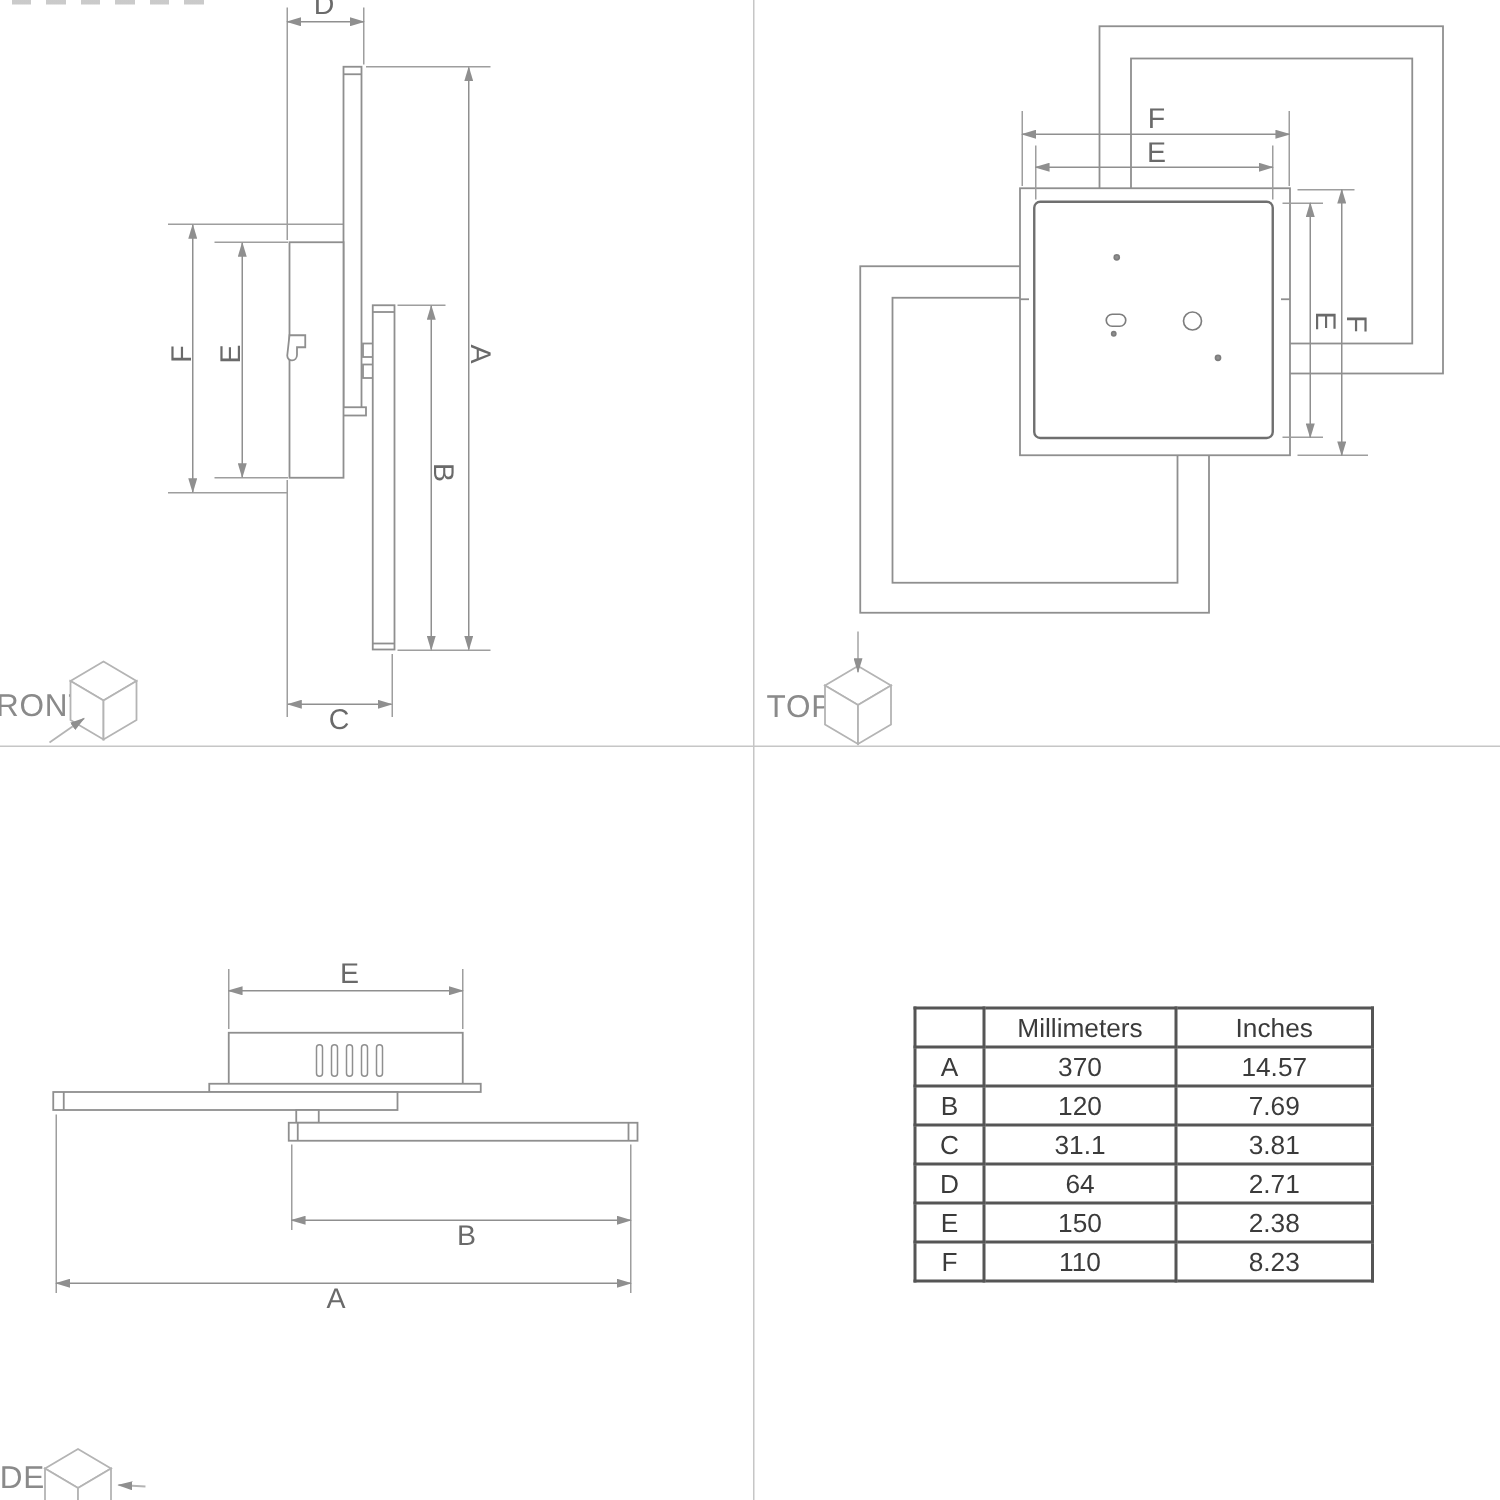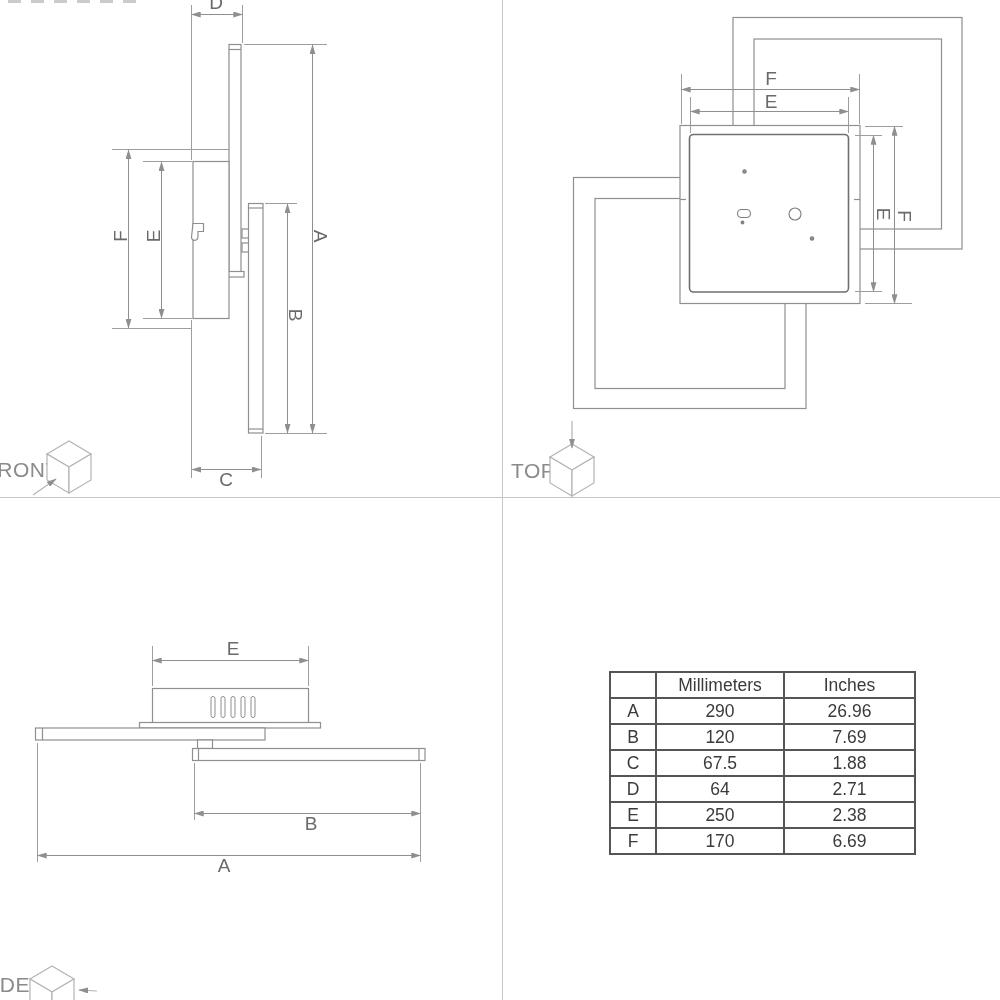--- a/index.html
+++ b/index.html
@@ -211,44 +211,44 @@
         <col class="c3">
       </colgroup>
     <tbody>
         <tr>
       <th></th>
       <th>Millimeters</th>
       <th>Inches</th>
     </tr>
     <tr>
       <td>A</td>
-      <td>290</td>
-      <td>26.96</td>
+      <td>370</td>
+      <td>14.57</td>
     </tr>
     <tr>
       <td>B</td>
       <td>120</td>
       <td>7.69</td>
     </tr>
     <tr>
       <td>C</td>
-      <td>67.5</td>
-      <td>1.88</td>
+      <td>31.1</td>
+      <td>3.81</td>
     </tr>
     <tr>
       <td>D</td>
       <td>64</td>
       <td>2.71</td>
     </tr>
     <tr>
       <td>E</td>
-      <td>250</td>
+      <td>150</td>
       <td>2.38</td>
     </tr>
     <tr>
       <td>F</td>
-      <td>170</td>
-      <td>6.69</td>
+      <td>110</td>
+      <td>8.23</td>
     </tr>
   </tbody>
     </table>
 
 </div>
 
 </body></html>

